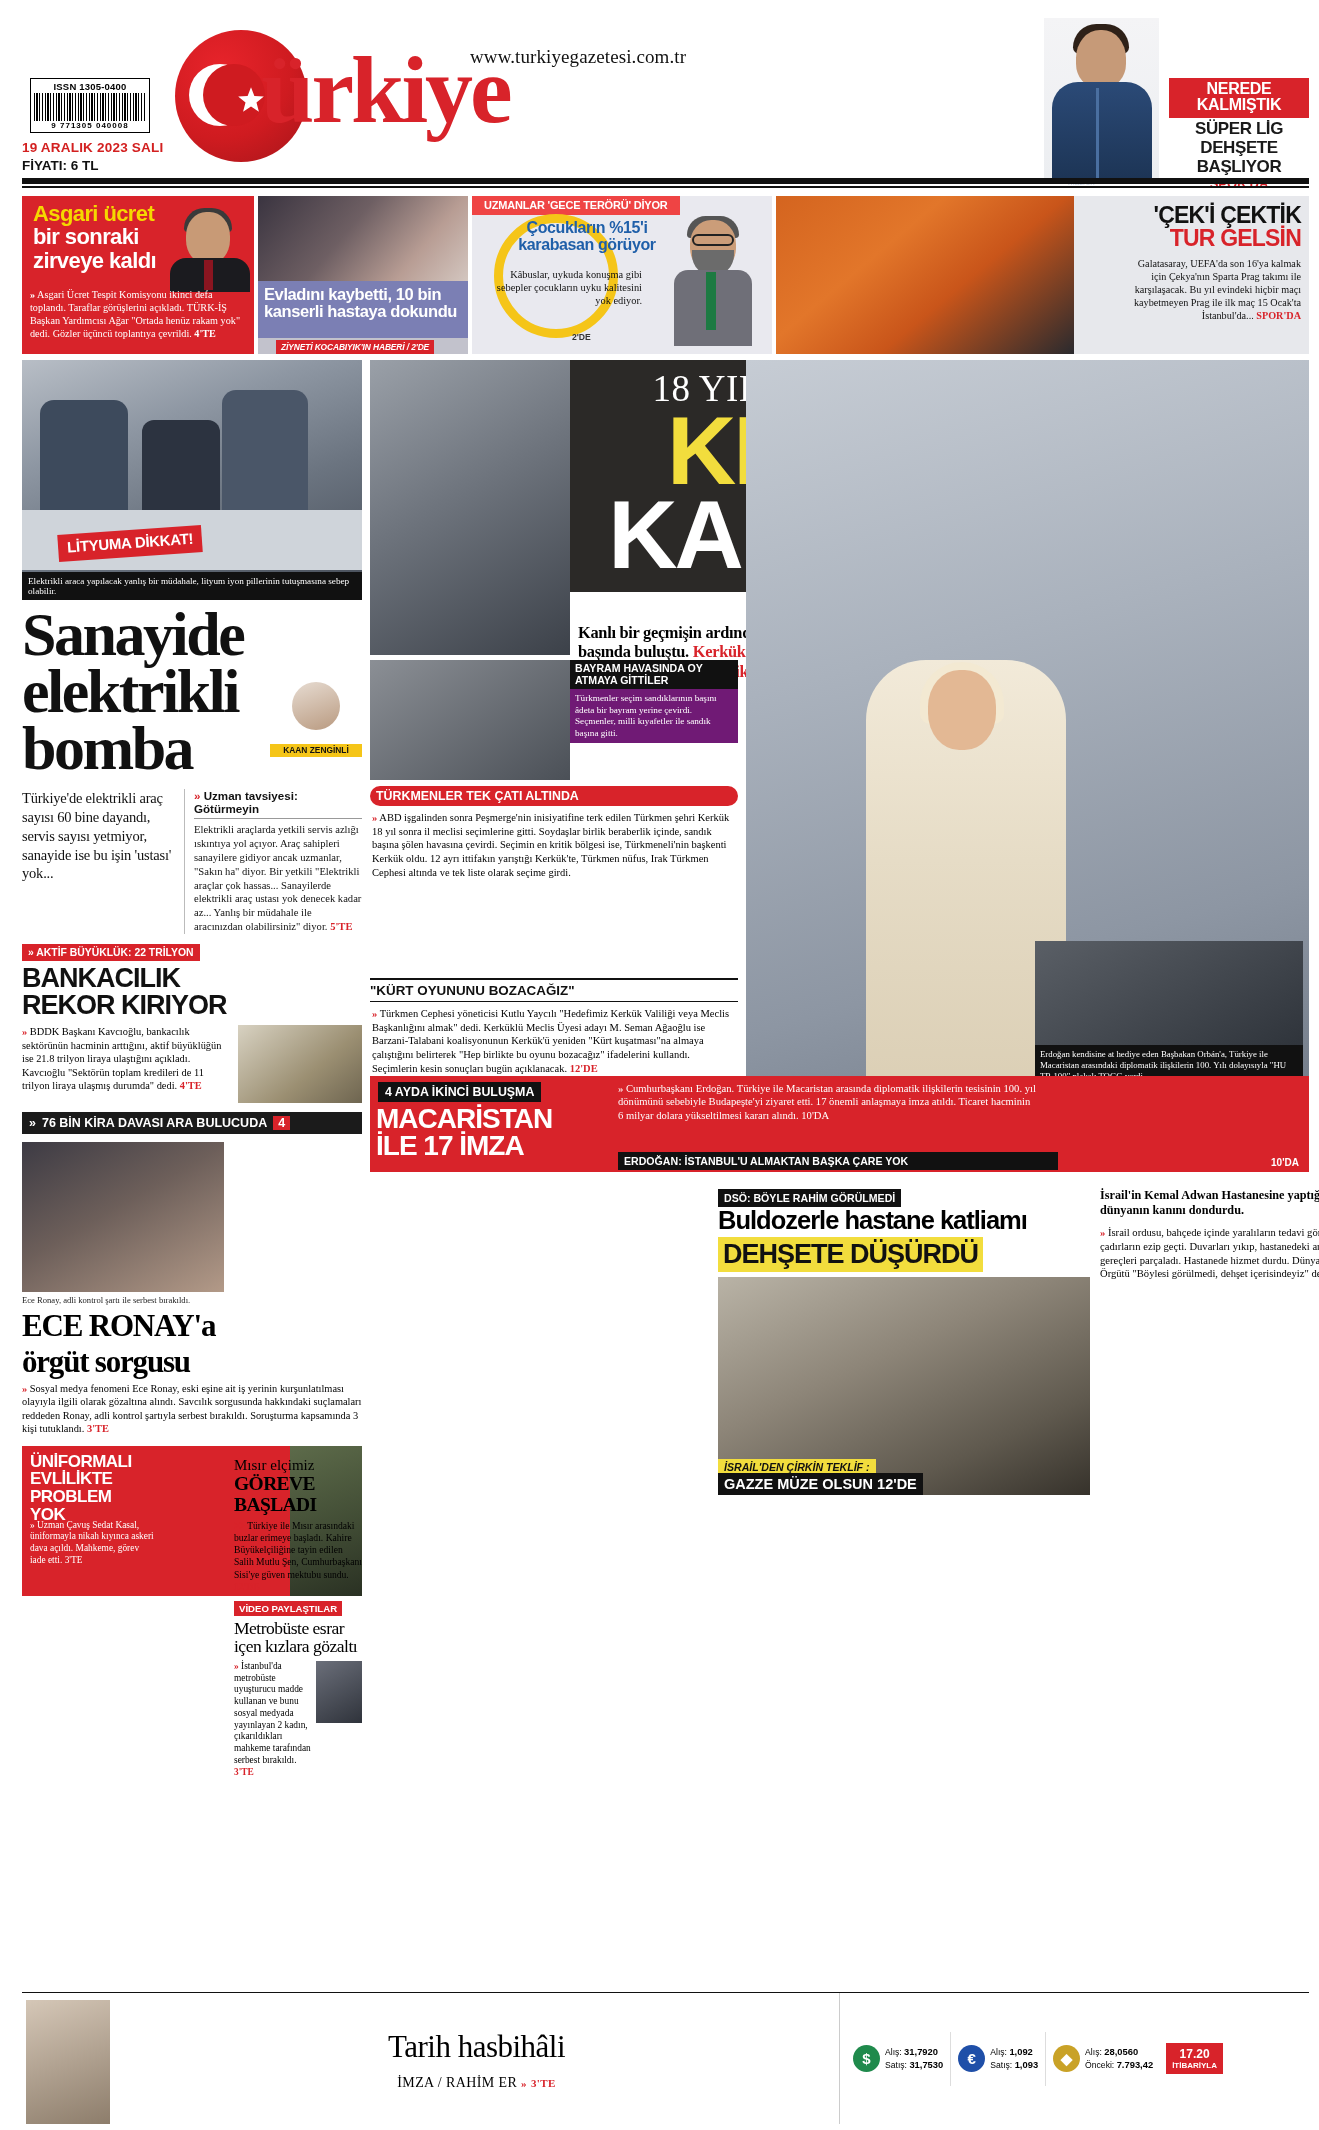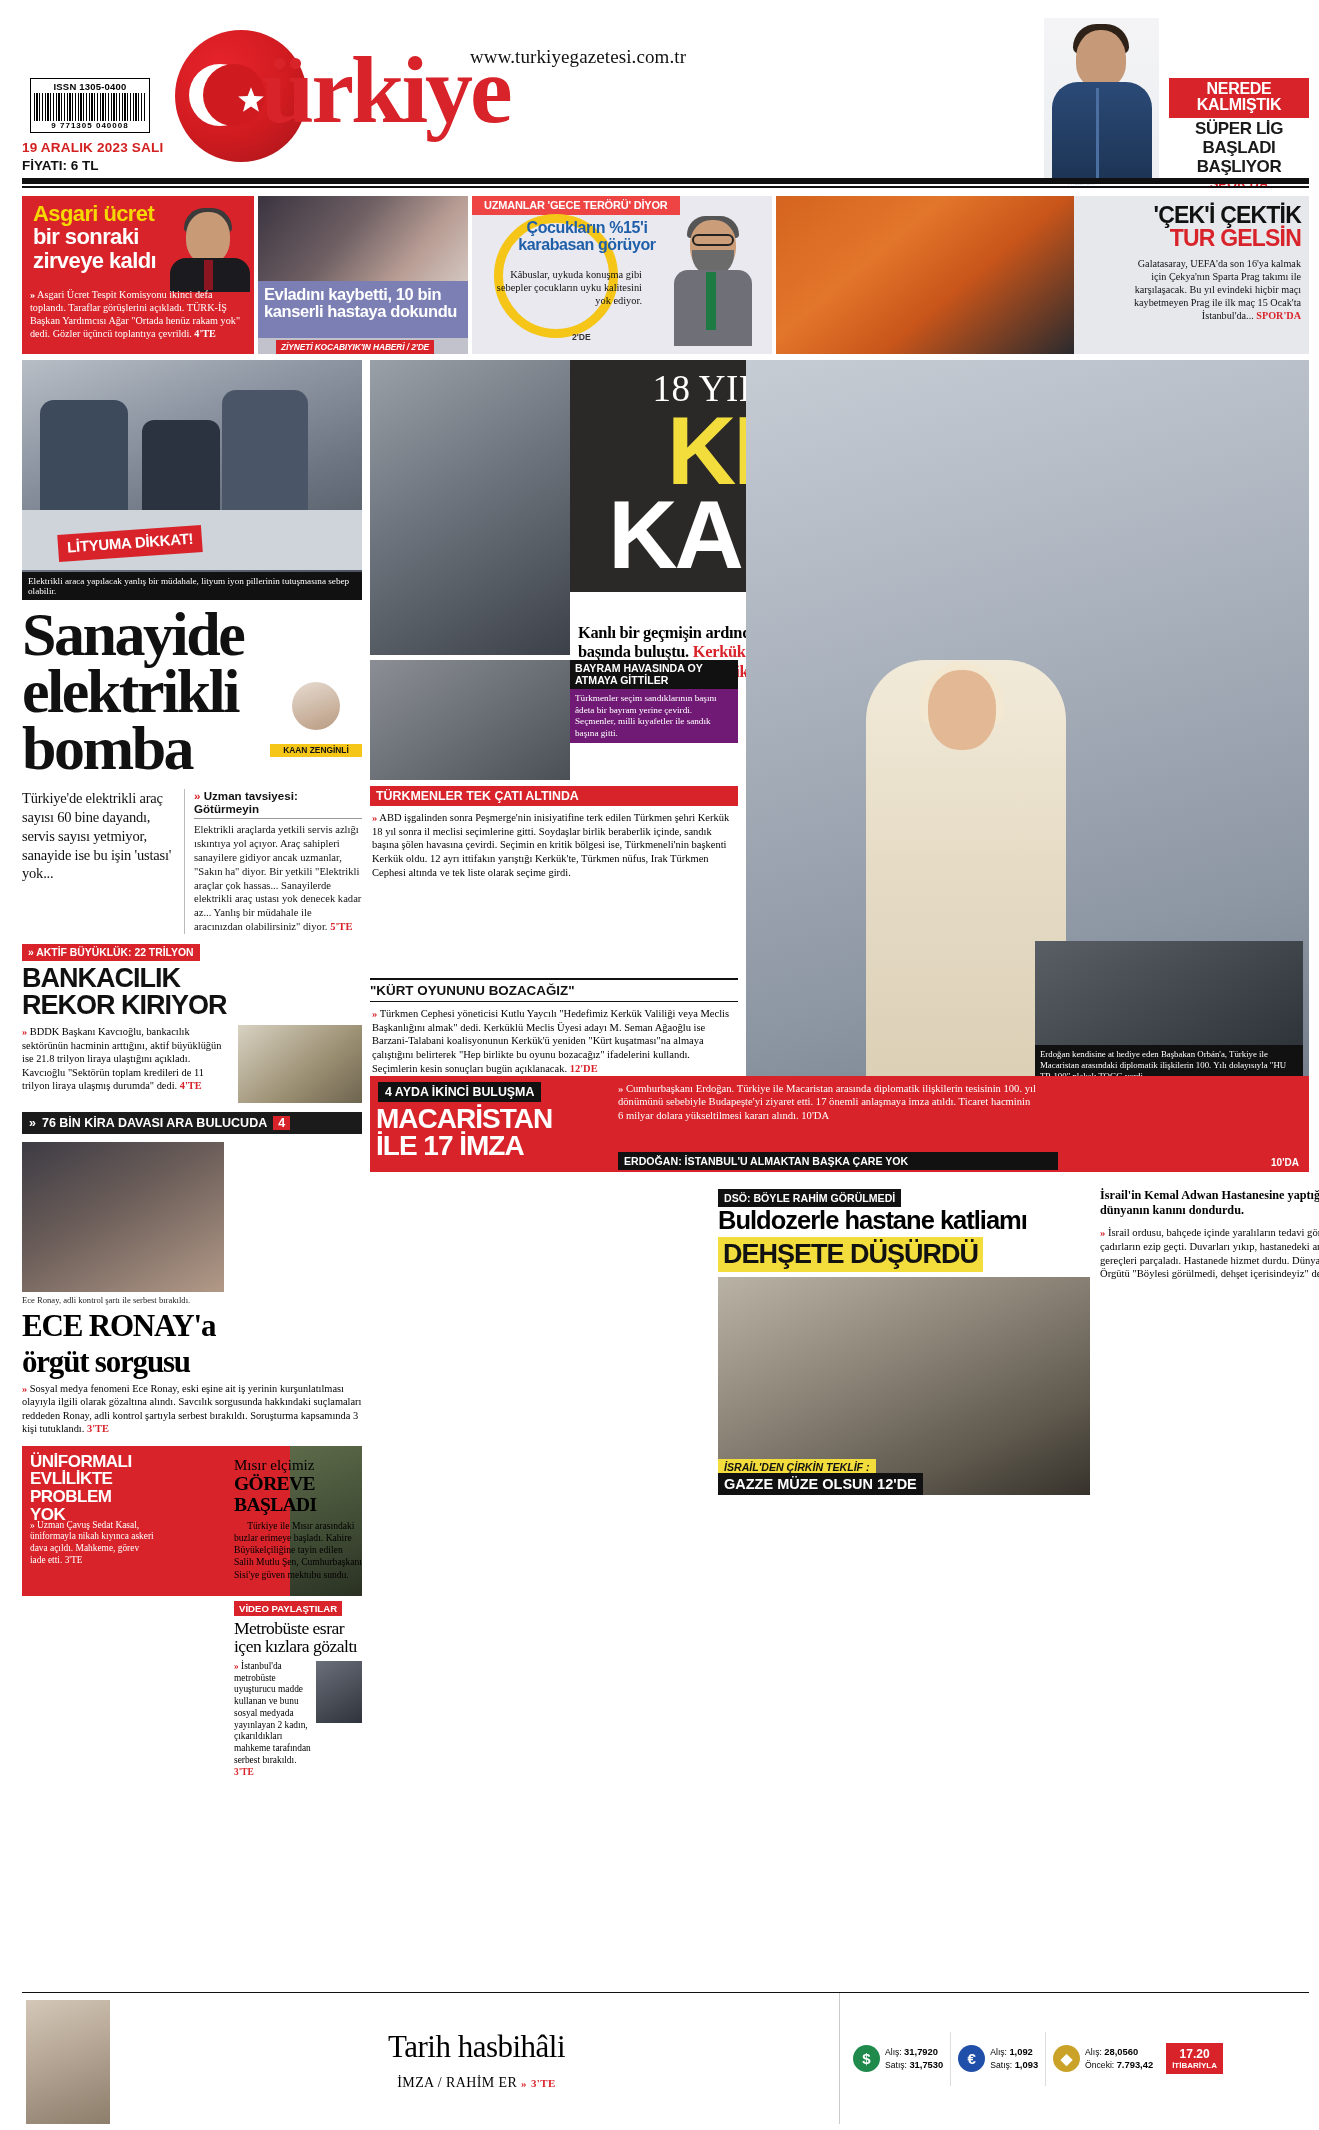--- a/index.html
+++ b/index.html
@@ -196,21 +196,21 @@
      padding:8px 8px 10px; letter-spacing:-.3px;}
   .k-sub .hl { color:#d8232a; }
   .k-grid { position:absolute; left:0; top:300px; width:100%; height:512px; }
   .k-photo2 { position:absolute; left:0; top:0; width:200px; height:120px;
      background:linear-gradient(145deg,#8b8f95,#4b5057);}
   .k-cap-box { position:absolute; left:200px; top:0; width:168px; }
   .k-cap-h { background:#111; color:#fff; font-weight:bold; font-size:10.6px; padding:3px 5px; line-height:1.1;}
   .k-cap-b { background:#701a75; color:#fff; font-size:9.2px; line-height:1.25; padding:4px 5px;
      font-family:"Liberation Serif",serif;}
   .k-secA { position:absolute; left:0; top:126px; width:368px;}
-  .k-secA-h { background:#d8232a; color:#fff; font-weight:bold; font-size:12.4px; padding:3px 6px;}
+  .k-secA-h { background:#d8232a; color:#fff; font-weight:bold; font-size:12.4px; padding:3px 6px;border-radius:10px;}
   .k-secA-b { font-family:"Liberation Serif",serif; font-size:10.5px; line-height:1.3; padding:5px 2px 0; }
   .k-secB { position:absolute; left:0; top:318px; width:368px;}
   .k-secB-h { color:#111; font-weight:bold; font-size:13.4px; border-top:2px solid #111;
      border-bottom:1px solid #111; padding:3px 0;}
   .k-secB-b { font-family:"Liberation Serif",serif; font-size:10.5px; line-height:1.3; padding:5px 2px 0;}
   .k-bigphoto { position:absolute; left:376px; top:-300px; right:0; height:812px; overflow:hidden;
      background:linear-gradient(165deg,#c6ccd4 0%,#aab2bd 35%,#8d96a3 70%,#6b7481 100%);}
   .girl { position:absolute; left:120px; top:300px; width:200px; height:500px;
      background:linear-gradient(180deg,#f2ead9 0%,#e6dcc6 40%,#d8cbb0 100%); border-radius:60px 60px 0 0;}
   .girl-head{ position:absolute; left:62px; top:10px; width:68px; height:80px; border-radius:46%; background:#e3b894;}
@@ -315,21 +315,21 @@
       </div>
       <div class="coach-zip"></div>
     </div>
 
     <div class="nerede-box">
       <div class="nerede-red">
         <div>NEREDE</div>
         <div>KALMIŞTIK</div>
       </div>
       <div class="nerede-black">SÜPER LİG</div>
-      <div class="nerede-black">BAŞLADI</div>
+      <div class="nerede-black">DEHŞETE</div>
       <div class="nerede-black">BAŞLIYOR</div>
       <div class="nerede-spor">SPOR'DA</div>
     </div>
 
     <div class="mast-rule"></div>
     <div class="mast-rule-thin"></div>
   </div>
 
   <div class="teasers">
 

